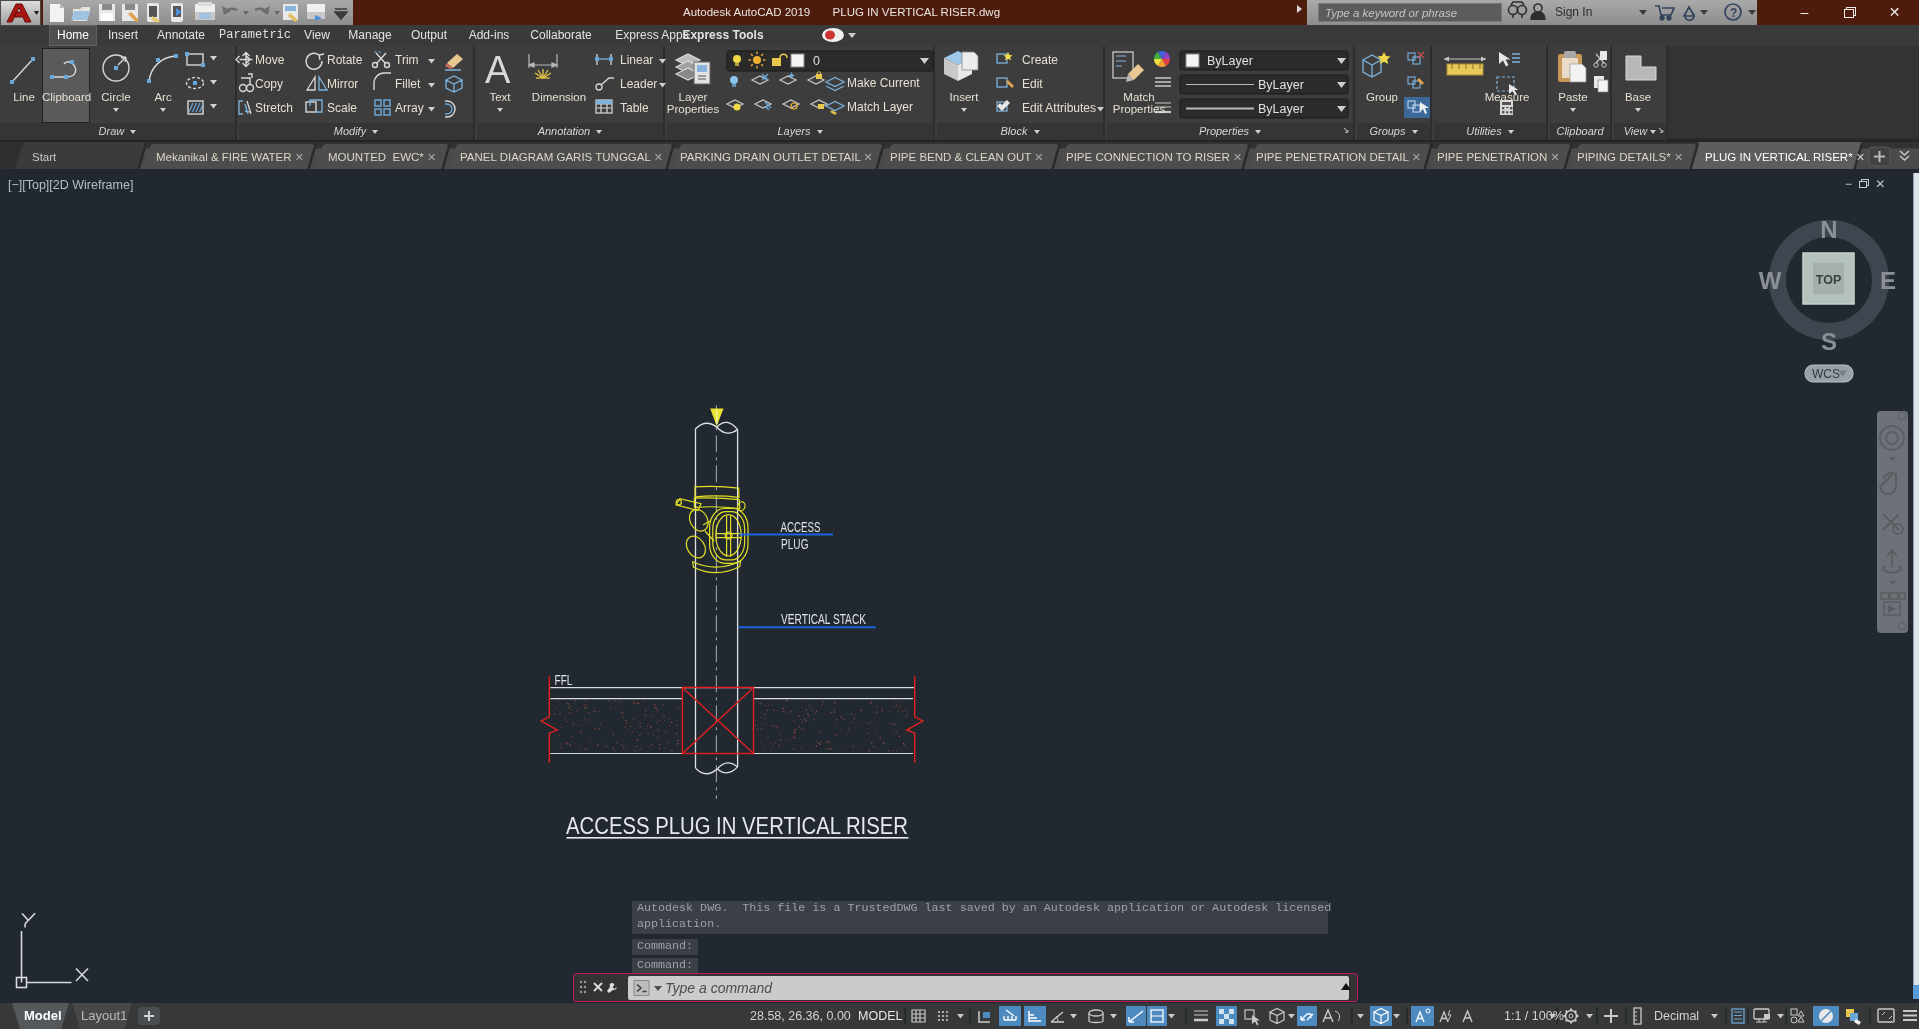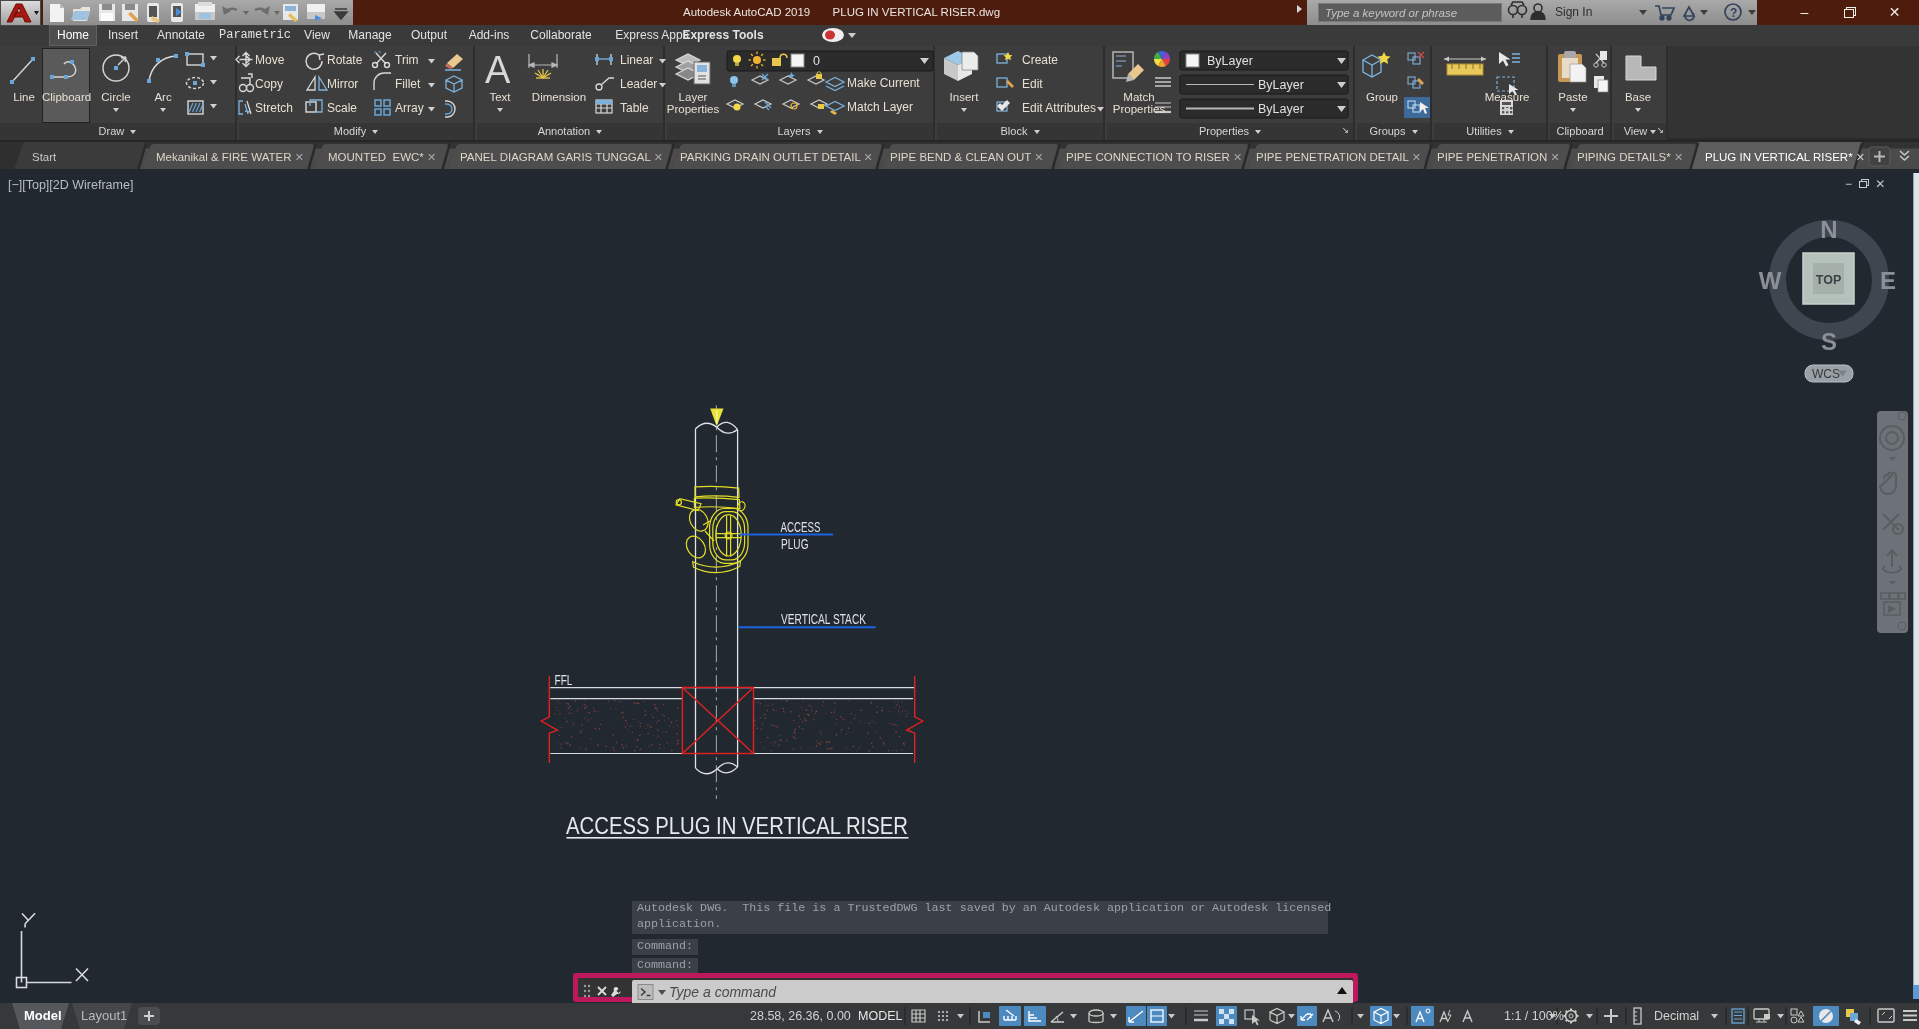--- a/index.html
+++ b/index.html
@@ -16,40 +16,40 @@
 .winbtn { position:absolute; top:0; height:25px; width:45px; color:#f0ece8; font-size:14px; text-align:center; line-height:24px; z-index:3; }
 
 
 #ribbontabs { position:absolute; left:0; top:25px; width:1919px; height:21px; background:#3a3a3a; }
 .rtab { position:absolute; top:0; height:21px; line-height:21px; color:#e2e2e2; font-size:12px; text-align:center; }
 .rtab.active { background:#4e4e4e; color:#ffffff; box-shadow:inset 0 0 0 1px #606060; }
 
 
 #ribbon { position:absolute; left:0; top:46px; width:1919px; height:94px; background:#3d3d3d; }
 #ribbon .panel { position:absolute; top:0; height:94px; border-right:2px solid #2d2d2d; }
-#ribbon .plabel { position:absolute; bottom:0; left:0; right:0; height:17px; background:#353535; color:#d6d6d6; font-size:11px; text-align:center; line-height:16px; }
+#ribbon .plabel { position:absolute; bottom:0; left:0; right:0; height:17px; background:#353535; color:#d6d6d6; font-size:11px; text-align:center; line-height:16px;font-style:italic; }
 #ribbonempty { position:absolute; left:1668px; top:46px; width:251px; height:94px; background:#333333; border-bottom:2px solid #2a2a2a; }
 .bigbtn { position:absolute; text-align:center; color:#e7e0d2; font-size:11.5px; z-index:3; }
 .caret { display:inline-block; width:0; height:0; border-left:3.5px solid transparent; border-right:3.5px solid transparent; border-top:4px solid #cfcfcf; vertical-align:middle; }
 
 
 #filetabs { position:absolute; left:0; top:140px; width:1919px; height:29px; background:linear-gradient(#323232 0px,#323232 6px,#4c4c4c 7px,#494949 100%); border-top:2px solid #252525; }
 .ftab { position:absolute; top:2px; height:27px; color:#ddd6c8; font-size:11.5px; line-height:26px; text-align:left; white-space:nowrap; }
 .ftab .x { color:#a8a8a8; font-size:11px; }
 
 
 #canvas { position:absolute; left:0; top:169px; width:1919px; height:834px; background:#212830; overflow:hidden; }
 #vplabel { position:absolute; left:8px; top:9px; color:#b9bec3; font-size:12.5px; }
 #vpctrl { position:absolute; left:1845px; top:8px; color:#c5cacf; font-size:12px; }
 
 
 .cmdhist { position:absolute; background:#3b4047; color:#9ba1a8; font-family:"Liberation Mono", monospace; font-size:11.7px; line-height:15.7px; padding:0 5px; white-space:pre; }
 
 
-#cmdbar { position:absolute; left:573px; top:804px; width:785px; height:29px; background:#333333; border:5px solid #be185d; border-radius:3px; }
+#cmdbar { position:absolute; left:573px; top:804px; width:785px; height:29px; background:#333333; border:1px solid #be185d; border-radius:3px; }
 #cmdgrip { position:absolute; left:0px; top:0px; width:55px; height:27px; }
 #cmdfield { position:absolute; left:54px; top:2px; width:721px; height:24px; background:#cbcbcb; border-radius:2px; color:#4c4c4c; font-size:14px; font-style:italic; line-height:24px; font-family:"Liberation Sans", sans-serif; }
 #cmdup { position:absolute; right:6px; top:9px; width:0; height:0; border-left:5px solid transparent; border-right:5px solid transparent; border-bottom:7px solid #111; }
 
 
 #statusbar { position:absolute; left:0; top:1003px; width:1919px; height:26px; background:#363839; }
 .sbtxt { position:absolute; color:#d2d2d2; font-size:12.5px; line-height:26px; white-space:nowrap; }
 </style>
 </head>
 <body>

